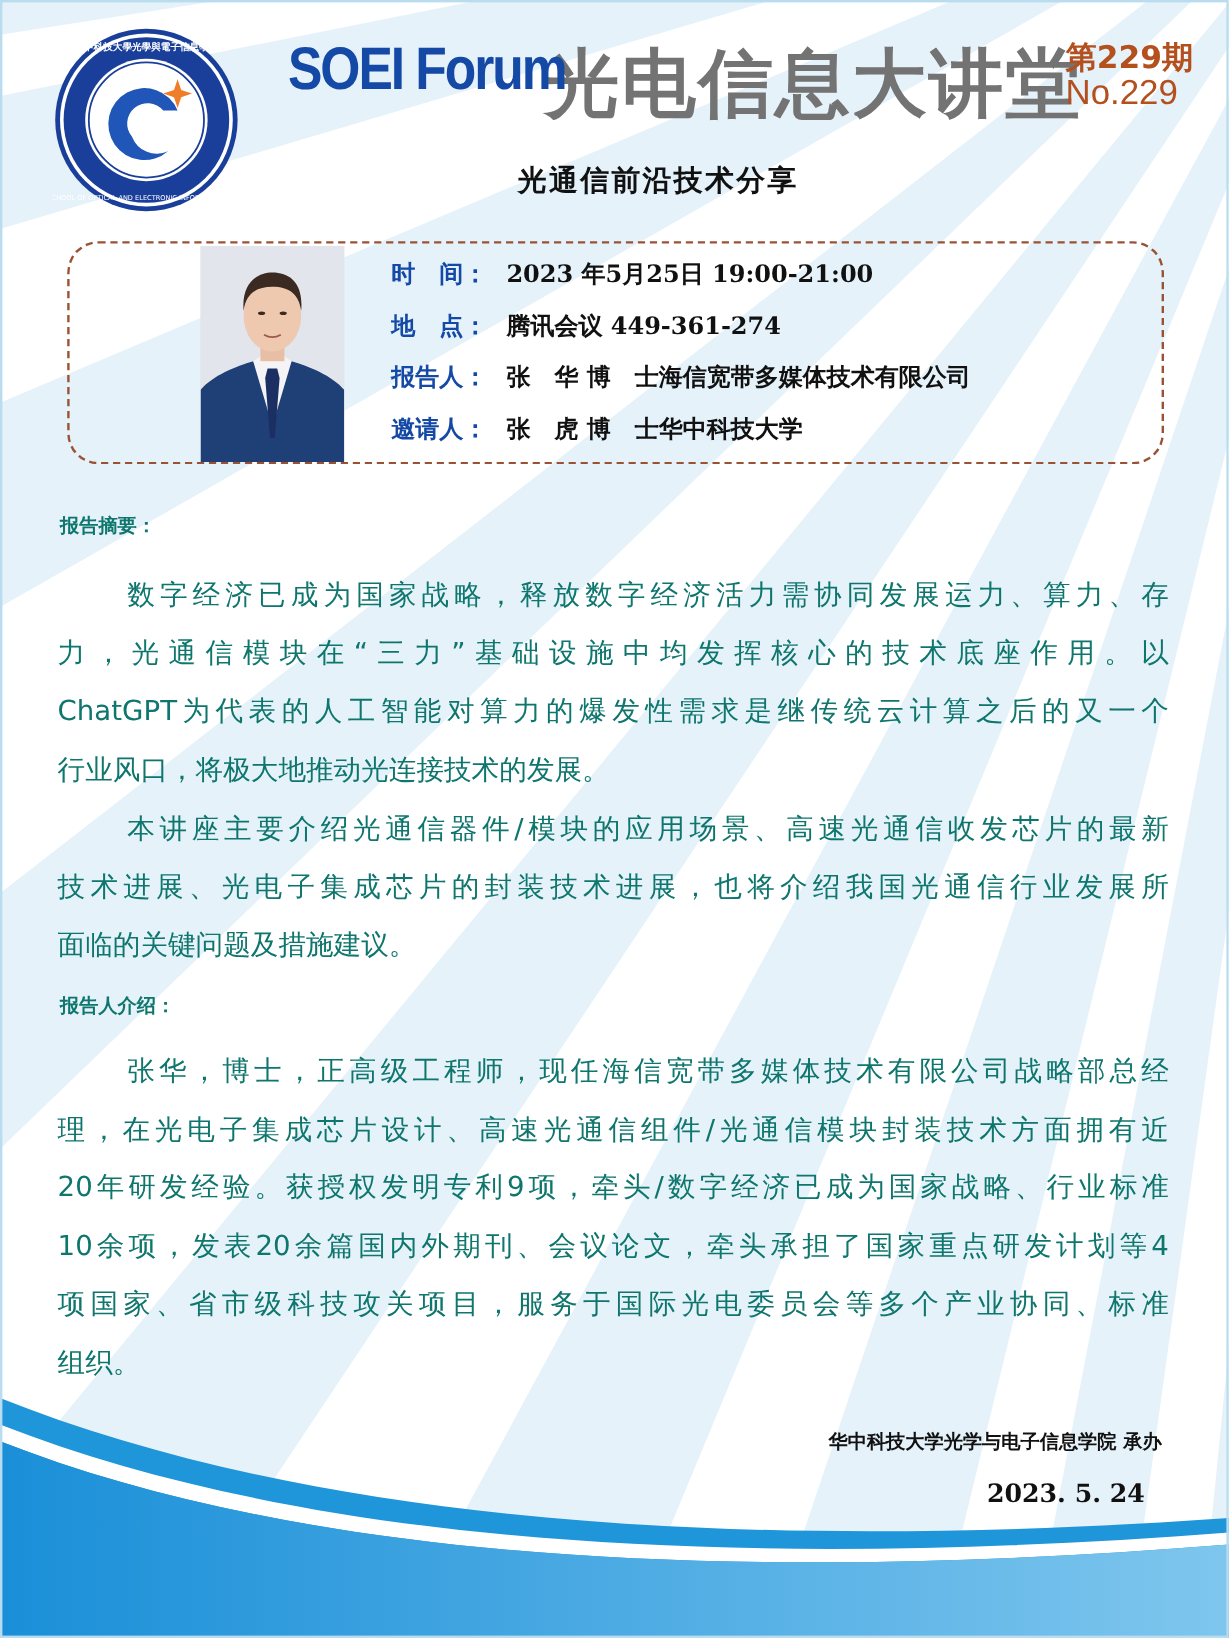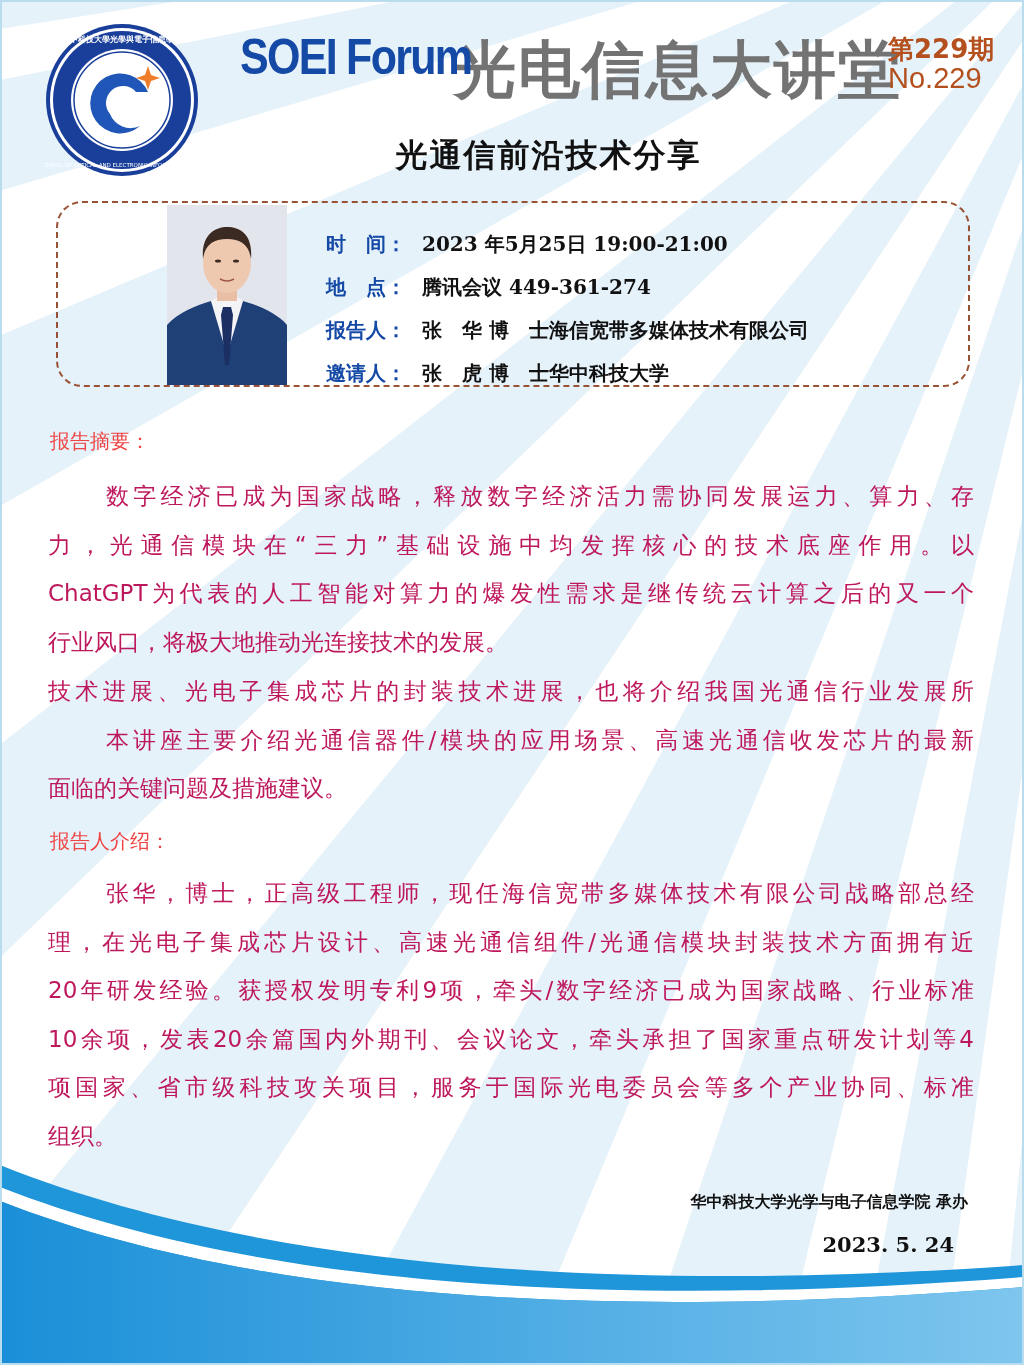--- a/index.html
+++ b/index.html
@@ -38,45 +38,45 @@
     }
     .issue-box {
       position: absolute; left: 888px; top: 36px; width: 110px;
       color: #b4501e; text-align: left; line-height: 1.05;
     }
     .issue-cn { font-size: 26px; font-weight: bold; }
     .issue-en { font-family: "Liberation Sans", sans-serif; font-size: 29px; font-weight: normal; }
 
     .subtitle {
       position: absolute; left: 0; width: 1024px; top: 134px; text-align: center;
-      font-size: 32px; font-weight: bold; color: #111; letter-spacing: 2px;
+      font-size: 24px; font-weight: bold; color: #111; letter-spacing: 2px;
       padding-left: 73px;
     }
 
     
     .info-box {
       position: absolute; left: 56px; top: 201px; width: 914px; height: 186px;
       border: 2px dashed #9a5234; border-radius: 26px;
     }
     .photo {
       position: absolute; left: 167px; top: 205px; width: 120px; height: 180px;
       overflow: hidden; background: #e4e6ec;
     }
     .info-rows { position: absolute; left: 326px; top: 215px; }
-    .info-row { height: 43px; display: flex; align-items: flex-end; font-size: 20px; white-space: nowrap; }
+    .info-row { height: 43px; display: flex; align-items: flex-start; font-size: 20px; white-space: nowrap; }
     .info-label { color: #1549a6; font-weight: bold; width: 96px; display: inline-block; }
     .info-value { color: #111; font-weight: bold; font-family: "DejaVu Serif", "Liberation Serif", serif; }
 
     
     .section-heading {
-      position: absolute; left: 50px; font-size: 20px; font-weight: normal; color: #ef4444;
+      position: absolute; left: 50px; font-size: 16px; font-weight: bold; color: #0f766e;
     }
     .para {
       position: absolute; left: 48px; width: 926px;
-      font-size: 23px; line-height: 48.5px; color: #be185d;
+      font-size: 23px; line-height: 48.5px; color: #0f766e;
       text-align: justify; text-justify: inter-character;
     }
     .para .line { display: block; height: 48.5px; white-space: nowrap; overflow: visible; text-align-last: justify; }
     .para .line.last { text-align-last: left; }
     .para .line.indent { padding-left: 58px; }
 
     
     .footer-org {
       position: absolute; right: 56px; top: 1192px;
       font-size: 16px; font-weight: bold; color: #111; letter-spacing: 0px;
@@ -203,22 +203,22 @@
   <div class="section-heading" style="top:428px;">报告摘要：</div>
 
   <div class="para" style="top:472px;">
     <span class="line indent">数字经济已成为国家战略，释放数字经济活力需协同发展运力、算力、存</span>
     <span class="line">力，光通信模块在“三力”基础设施中均发挥核心的技术底座作用。以</span>
     <span class="line">ChatGPT为代表的人工智能对算力的爆发性需求是继传统云计算之后的又一个</span>
     <span class="line last">行业风口，将极大地推动光连接技术的发展。</span>
   </div>
 
   <div class="para" style="top:667px;">
+    <span class="line indent">本讲座主要介绍光通信器件/模块的应用场景、高速光通信收发芯片的最新</span>
     <span class="line">技术进展、光电子集成芯片的封装技术进展，也将介绍我国光通信行业发展所</span>
-    <span class="line indent">本讲座主要介绍光通信器件/模块的应用场景、高速光通信收发芯片的最新</span>
     <span class="line last">面临的关键问题及措施建议。</span>
   </div>
 
   <div class="section-heading" style="top:828px;">报告人介绍：</div>
 
   <div class="para" style="top:869px;">
     <span class="line indent">张华，博士，正高级工程师，现任海信宽带多媒体技术有限公司战略部总经</span>
     <span class="line">理，在光电子集成芯片设计、高速光通信组件/光通信模块封装技术方面拥有近</span>
     <span class="line">20年研发经验。获授权发明专利9项，牵头/数字经济已成为国家战略、行业标准</span>
     <span class="line">10余项，发表20余篇国内外期刊、会议论文，牵头承担了国家重点研发计划等4</span>

